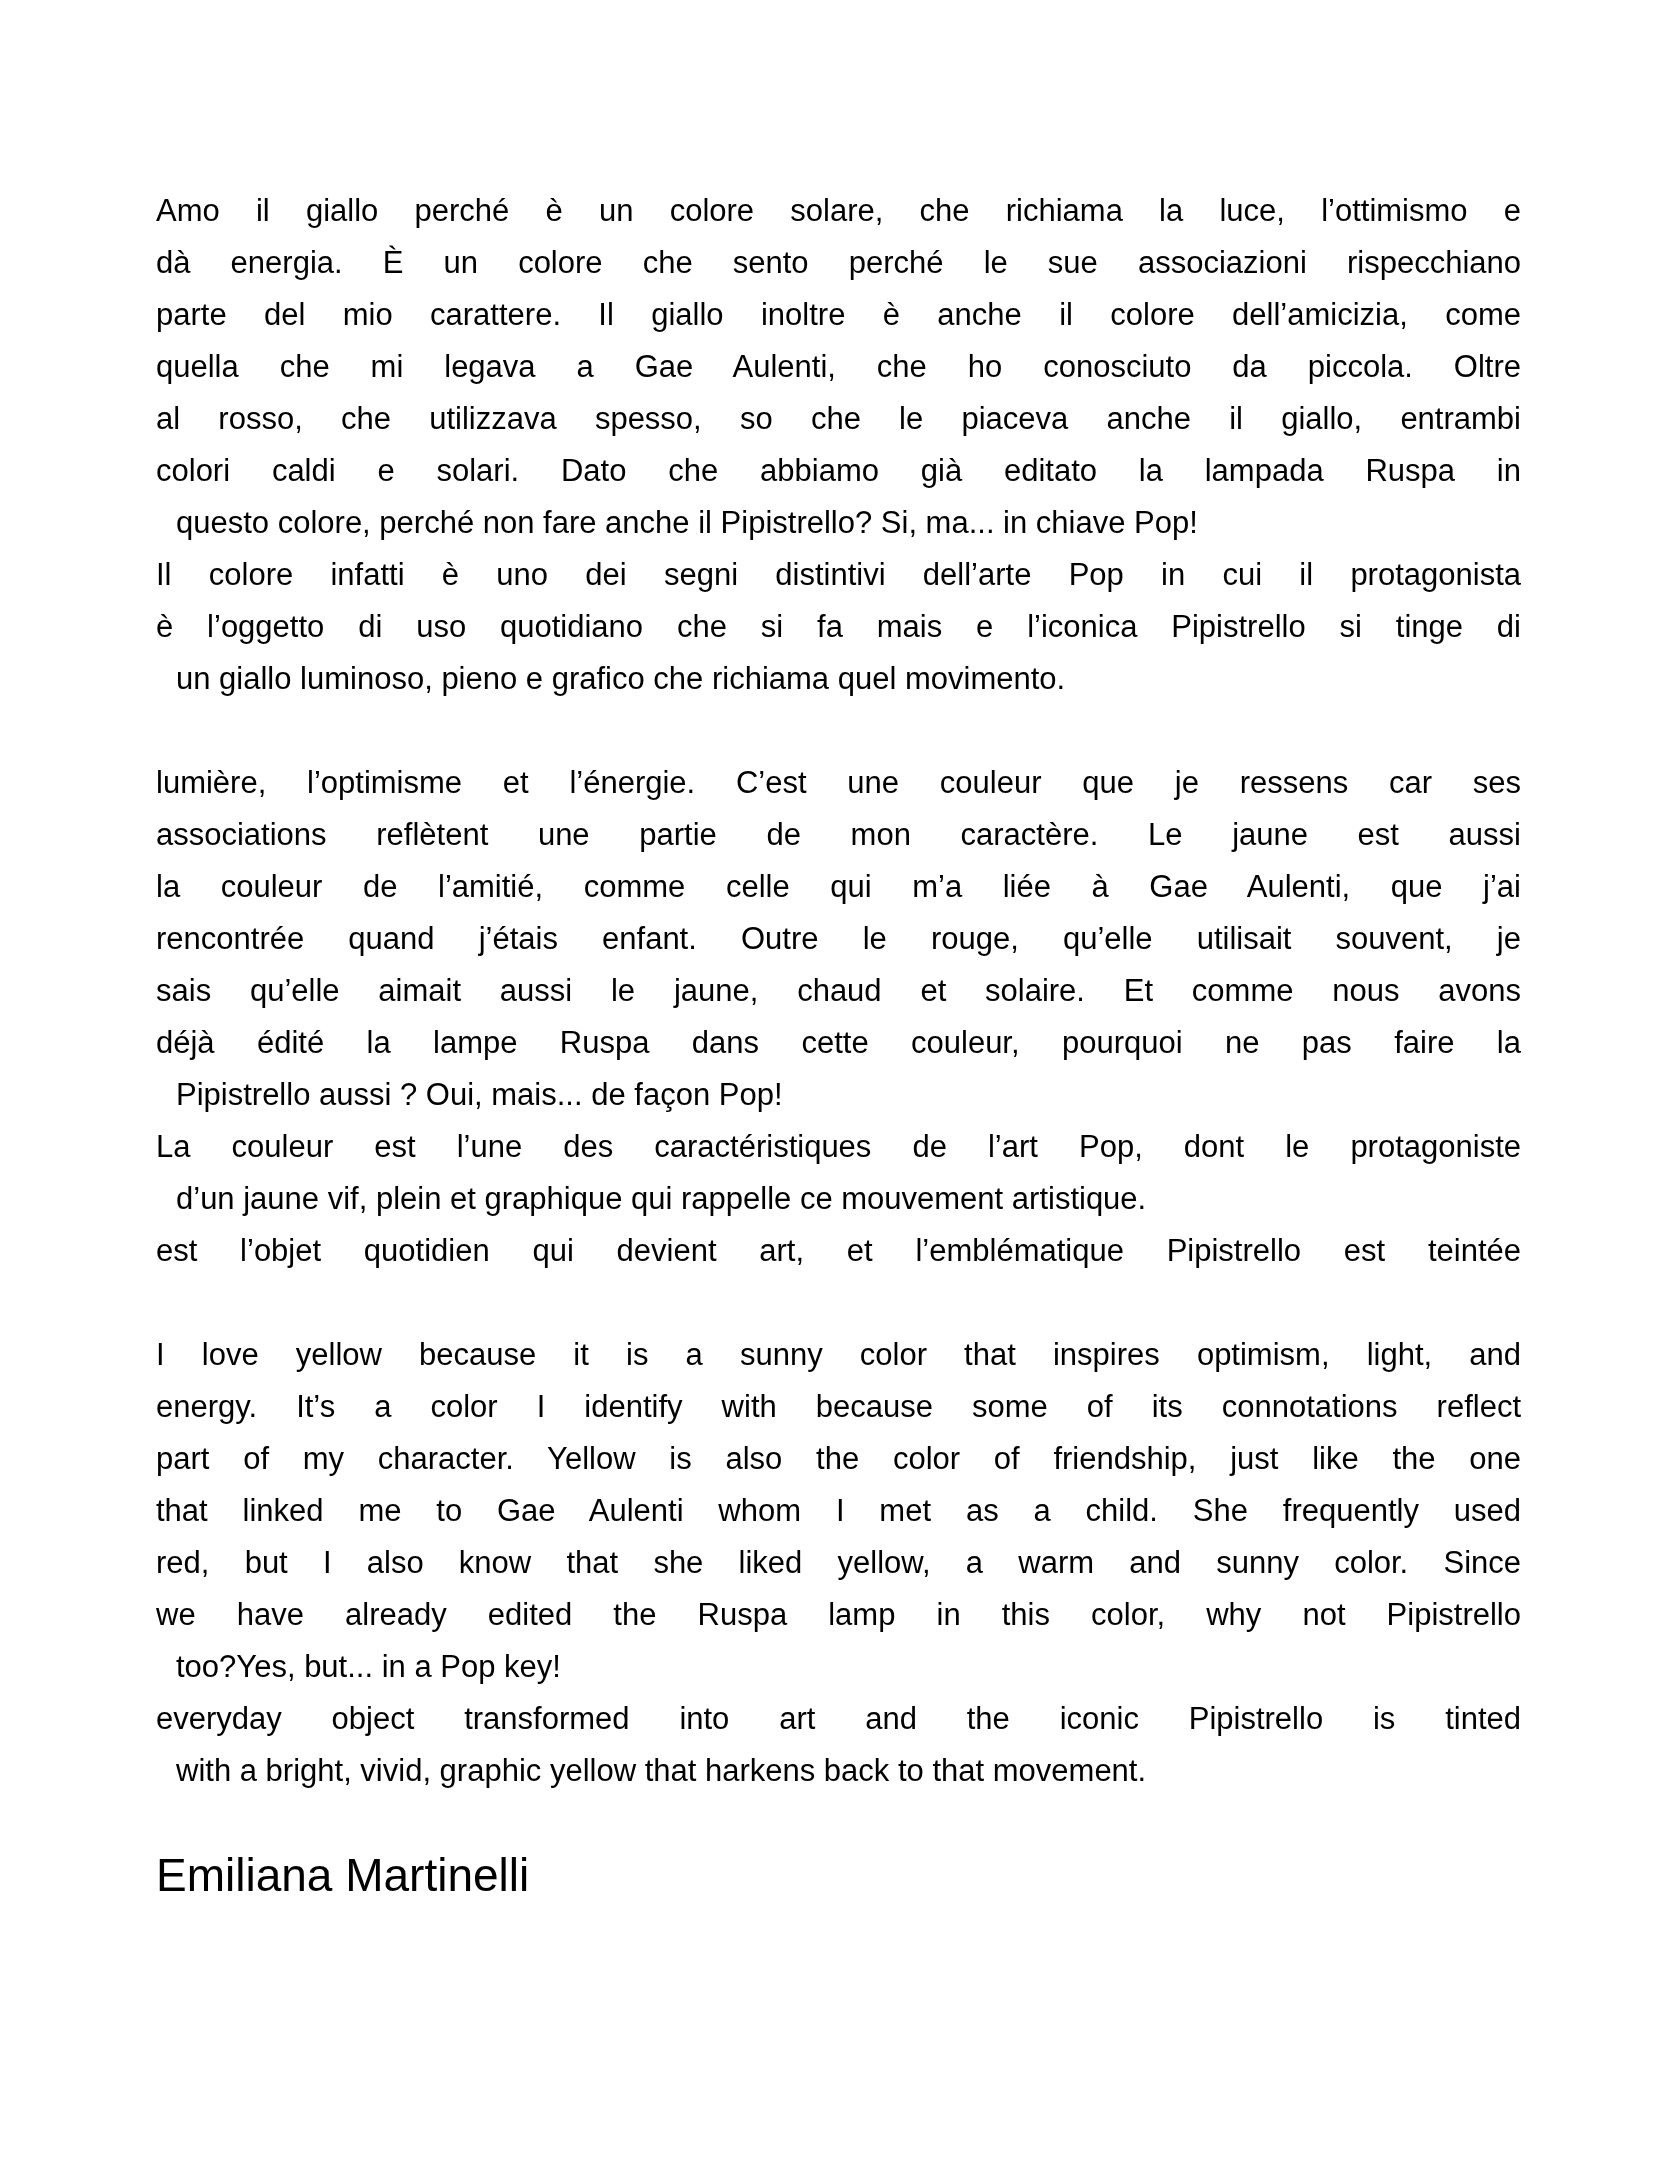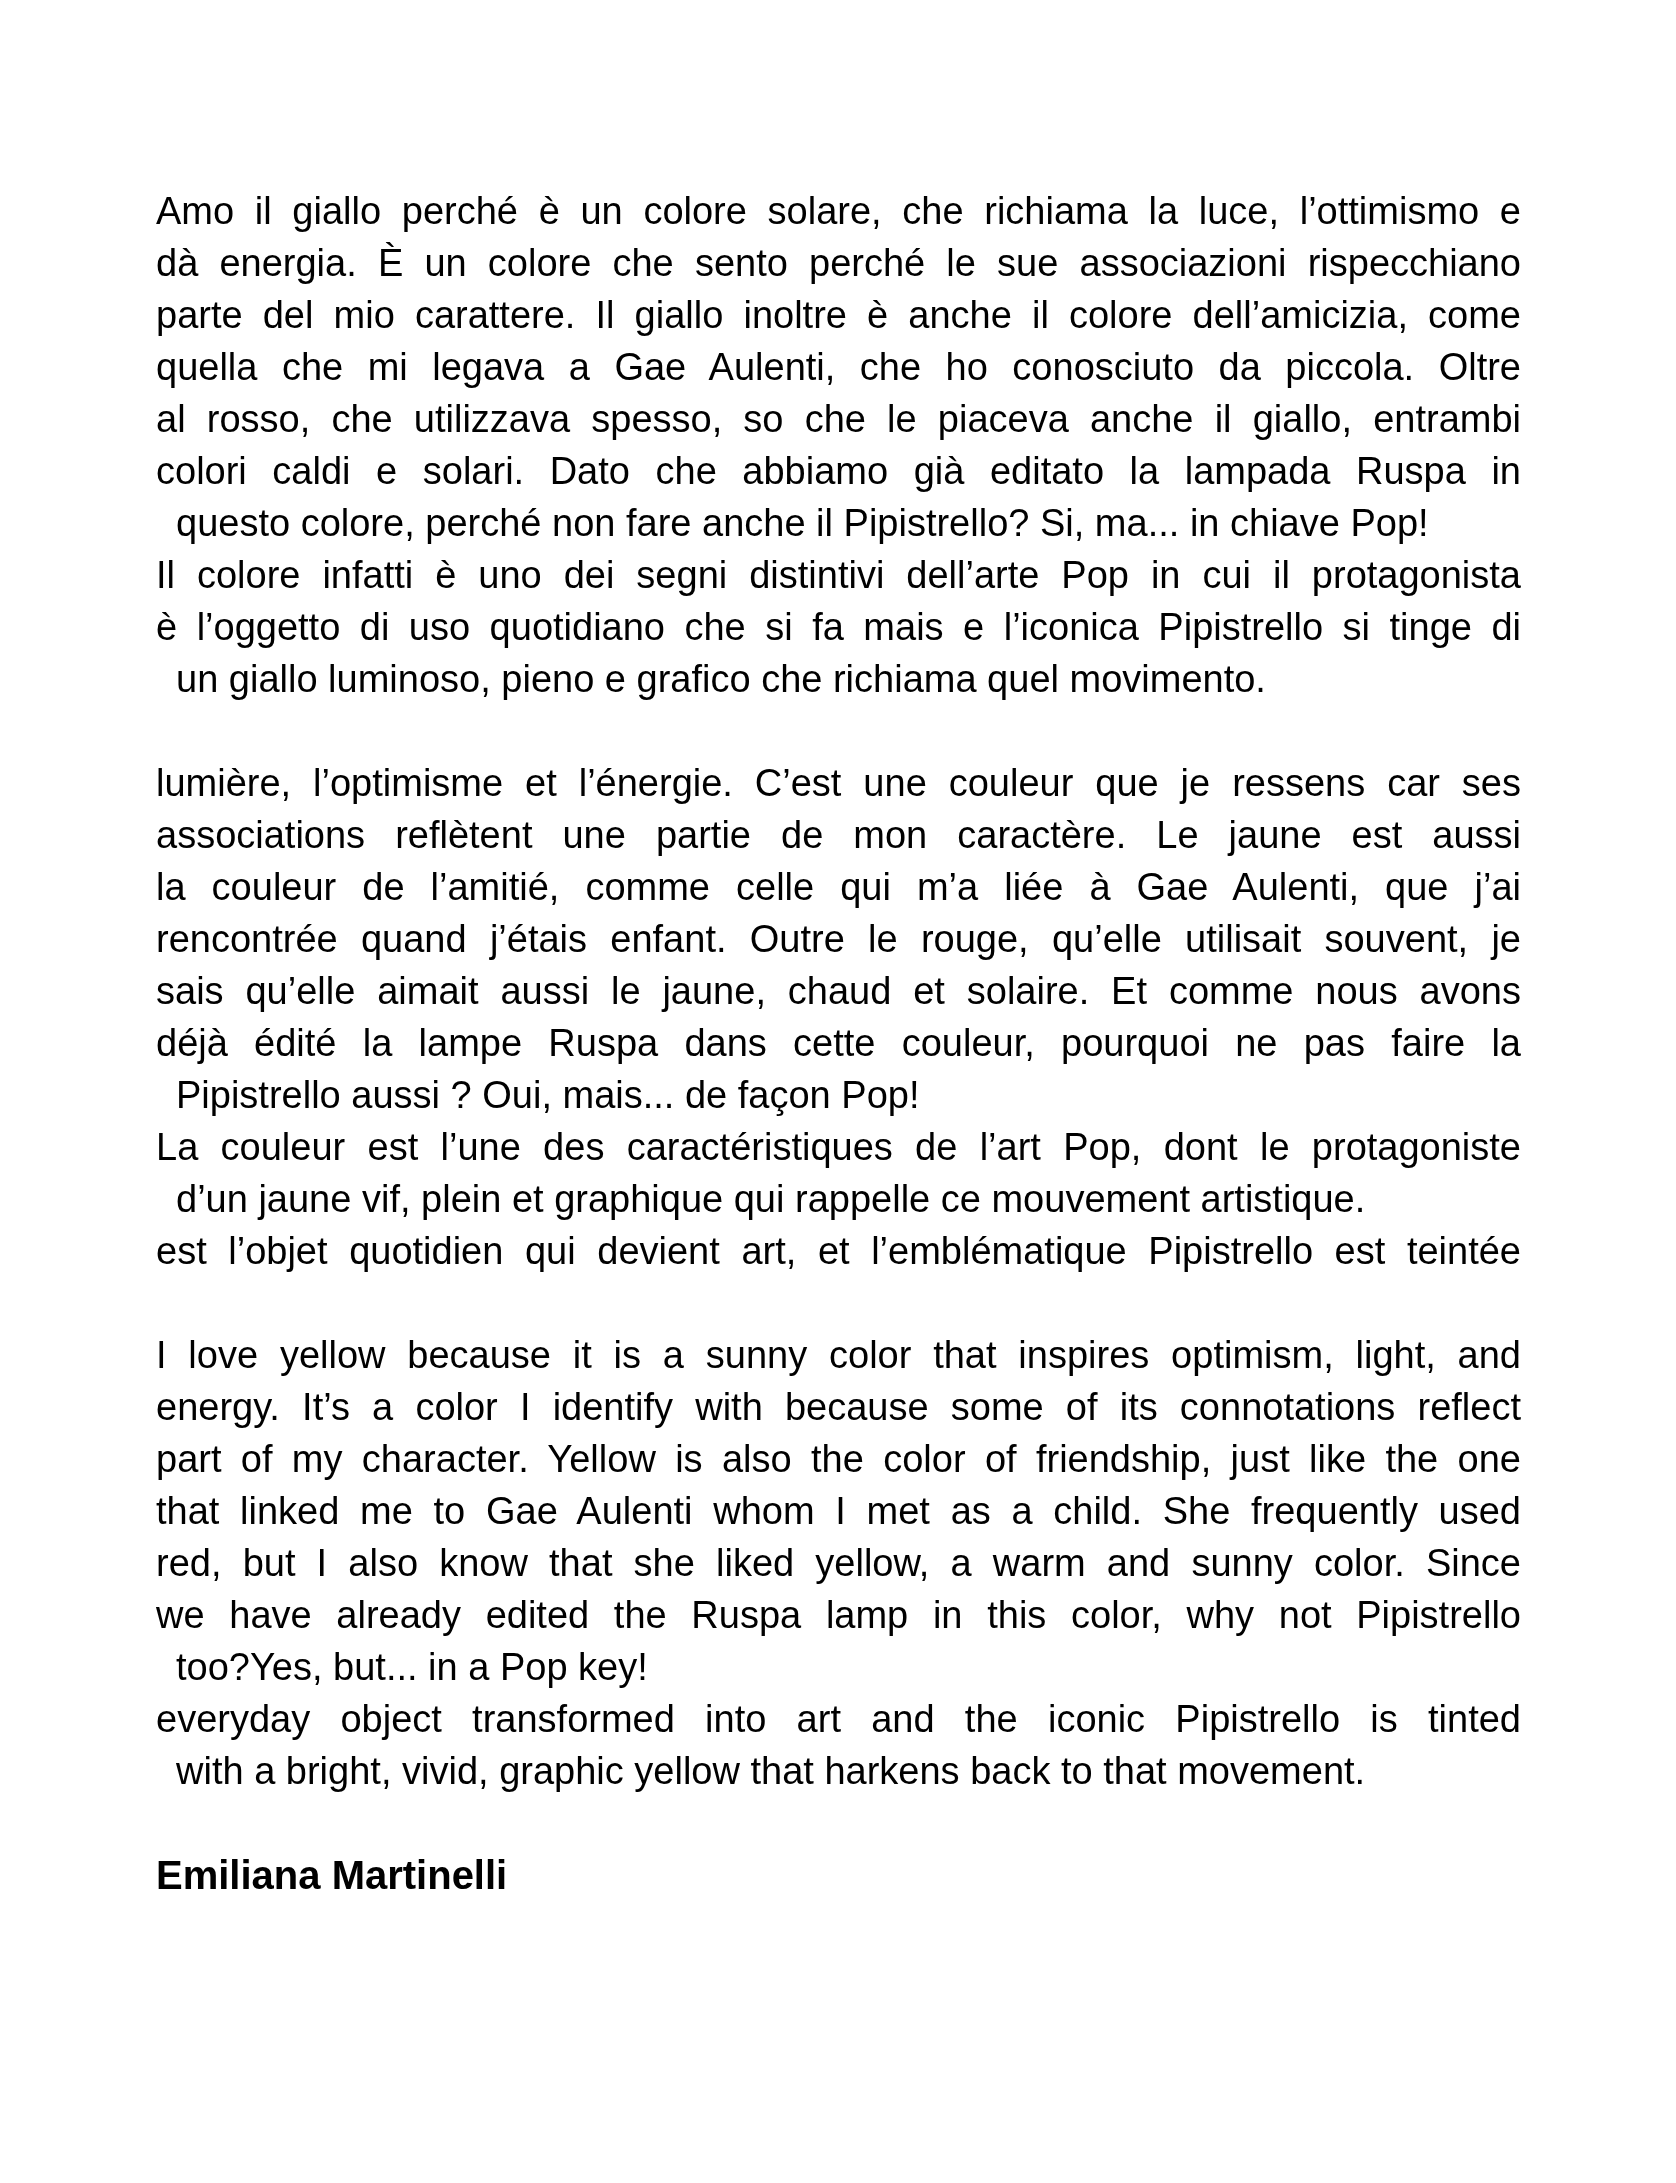--- a/index.html
+++ b/index.html
@@ -18,42 +18,41 @@
     .page {
       position: absolute;
       left: 156px;
       top: 185px;
       width: 1365px;
     }
     .line {
       display: block;
       height: 52px;
       line-height: 52px;
-      font-size: 38px;
+      font-size: 31px;
       white-space: nowrap;
       text-align: justify;
       text-align-last: justify;
       overflow: visible;
     }
     .line.end {
       text-align: left;
       text-align-last: left;
       margin-left: 20px;
     }
     .blank {
       display: block;
       height: 52px;
     }
     .signature {
       display: block;
       height: 52px;
       line-height: 52px;
-      font-size: 40px;
+      font-size: 46px;
       white-space: nowrap;
-      font-weight: bold;
     }
   </style>
 </head>
 <body>
 
 <div class="page">
   <div id="sec-0">
       <span class="line">Amo il giallo perché è un colore solare, che richiama la luce, l’ottimismo e</span>
       <span class="line">dà energia. È un colore che sento perché le sue associazioni rispecchiano</span>
       <span class="line">parte del mio carattere. Il giallo inoltre è anche il colore dell’amicizia, come</span>

